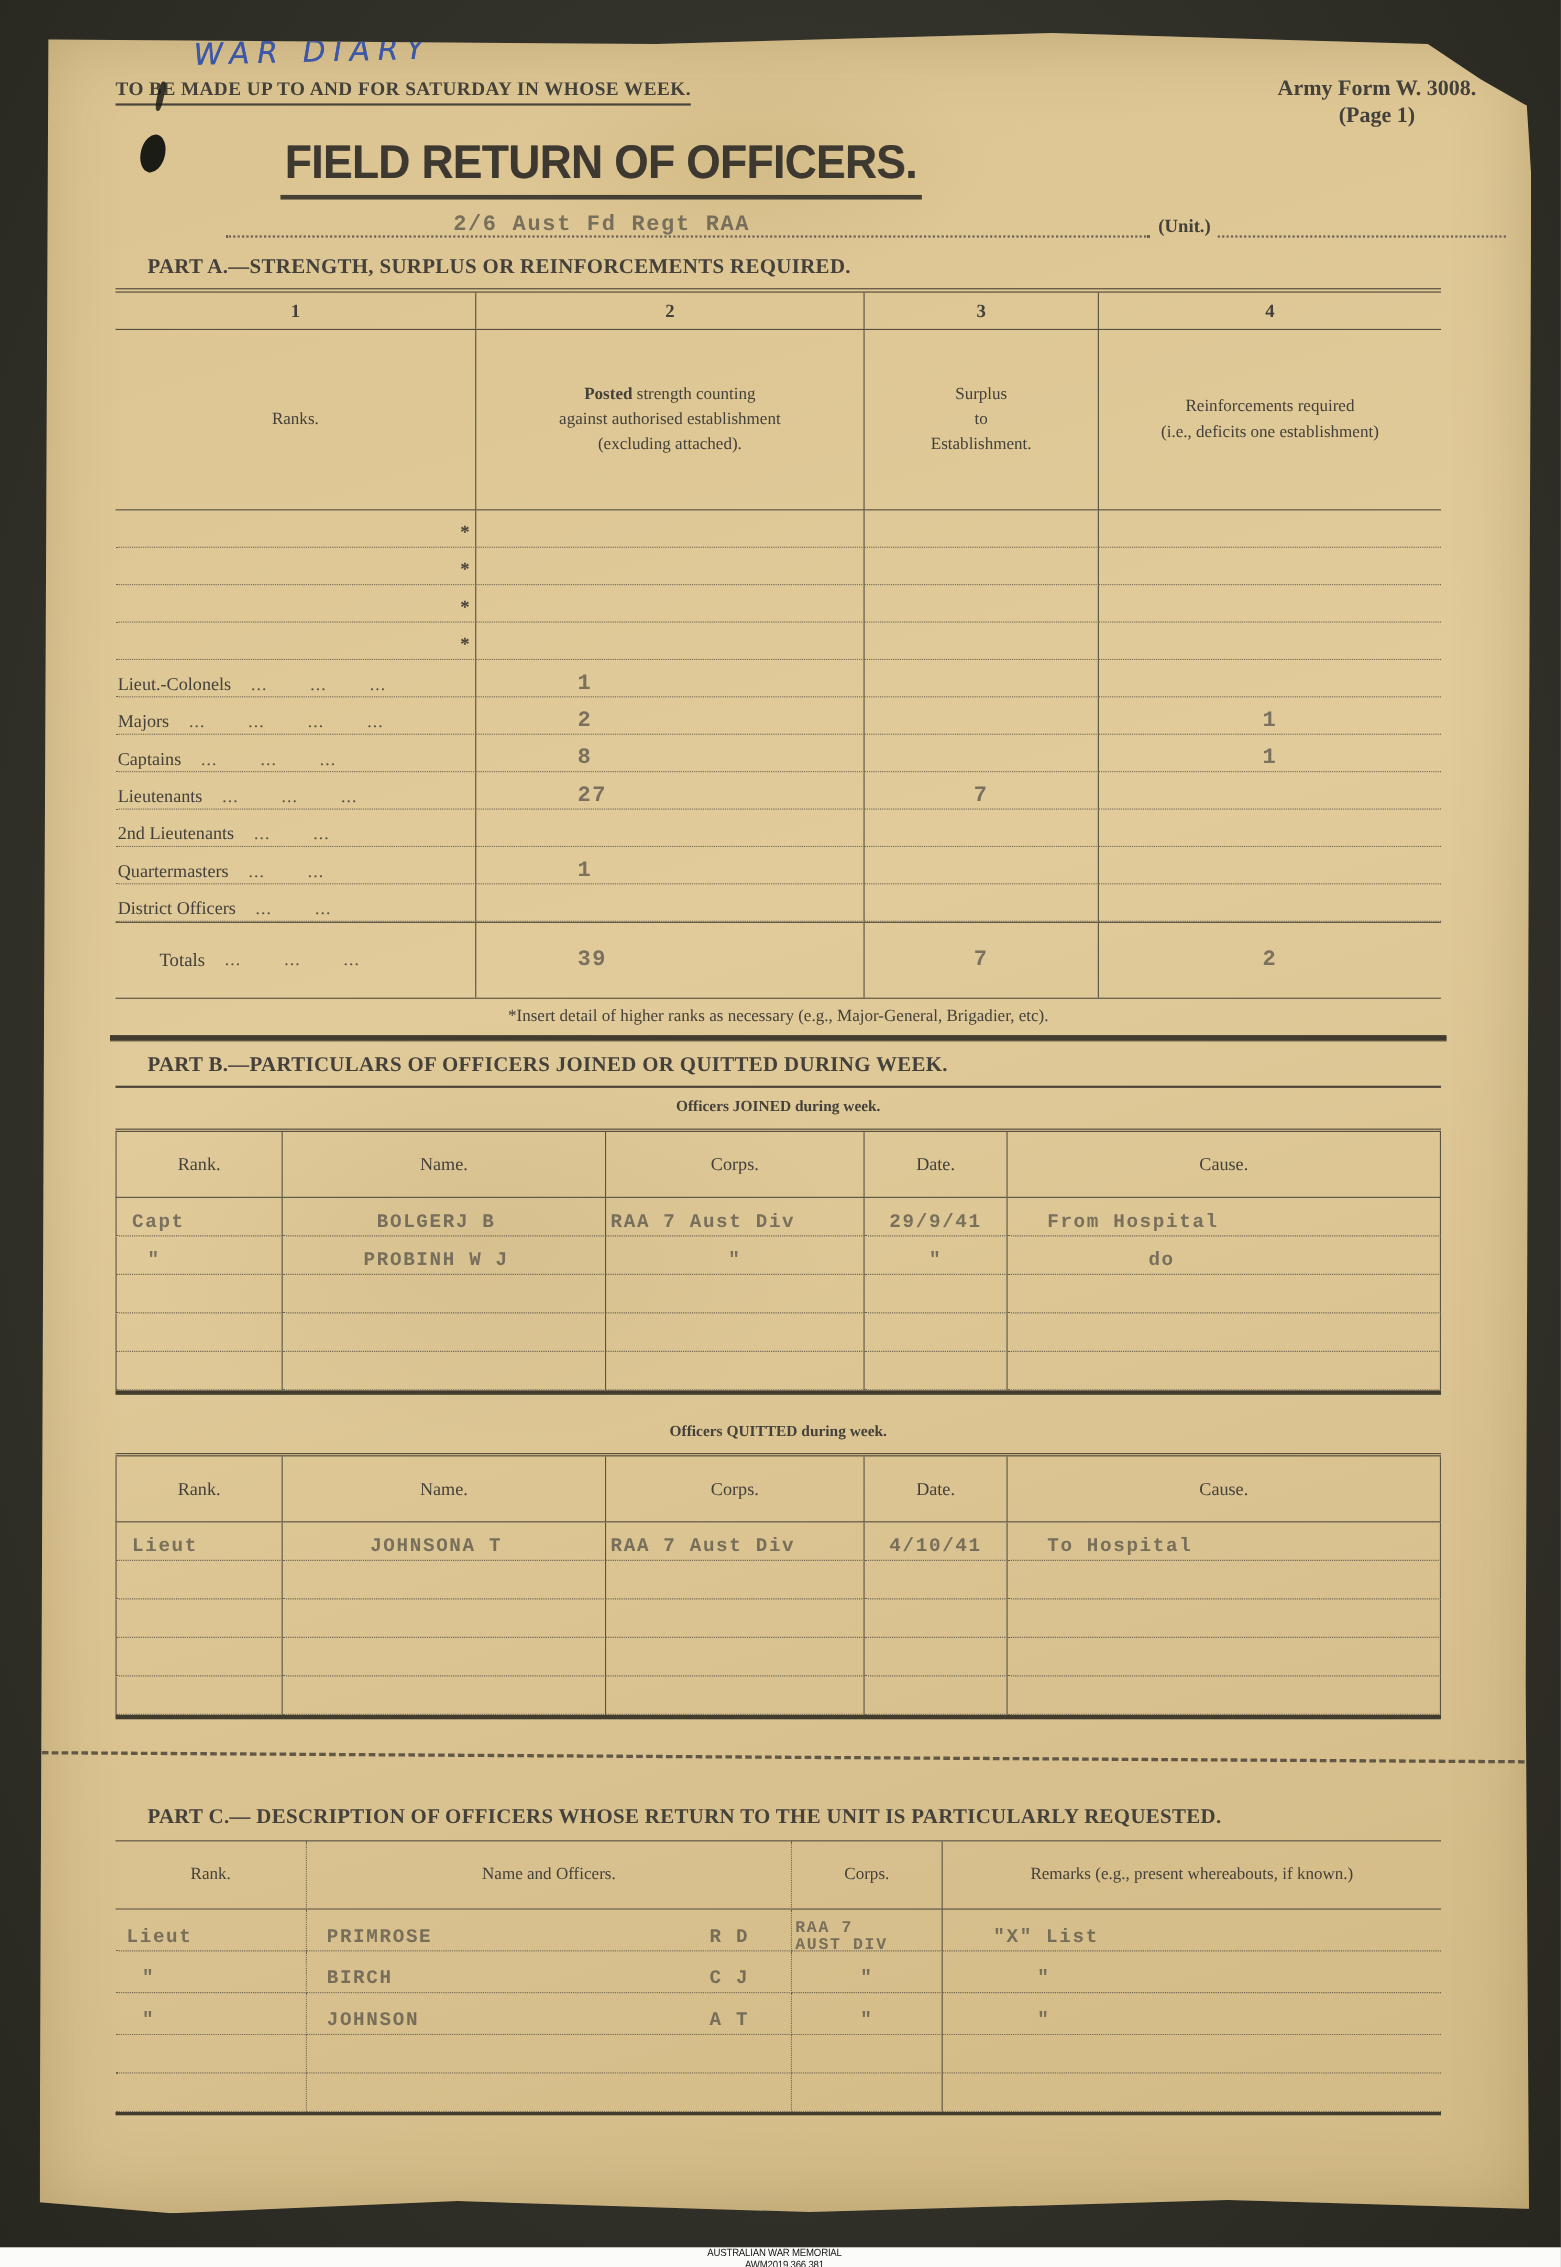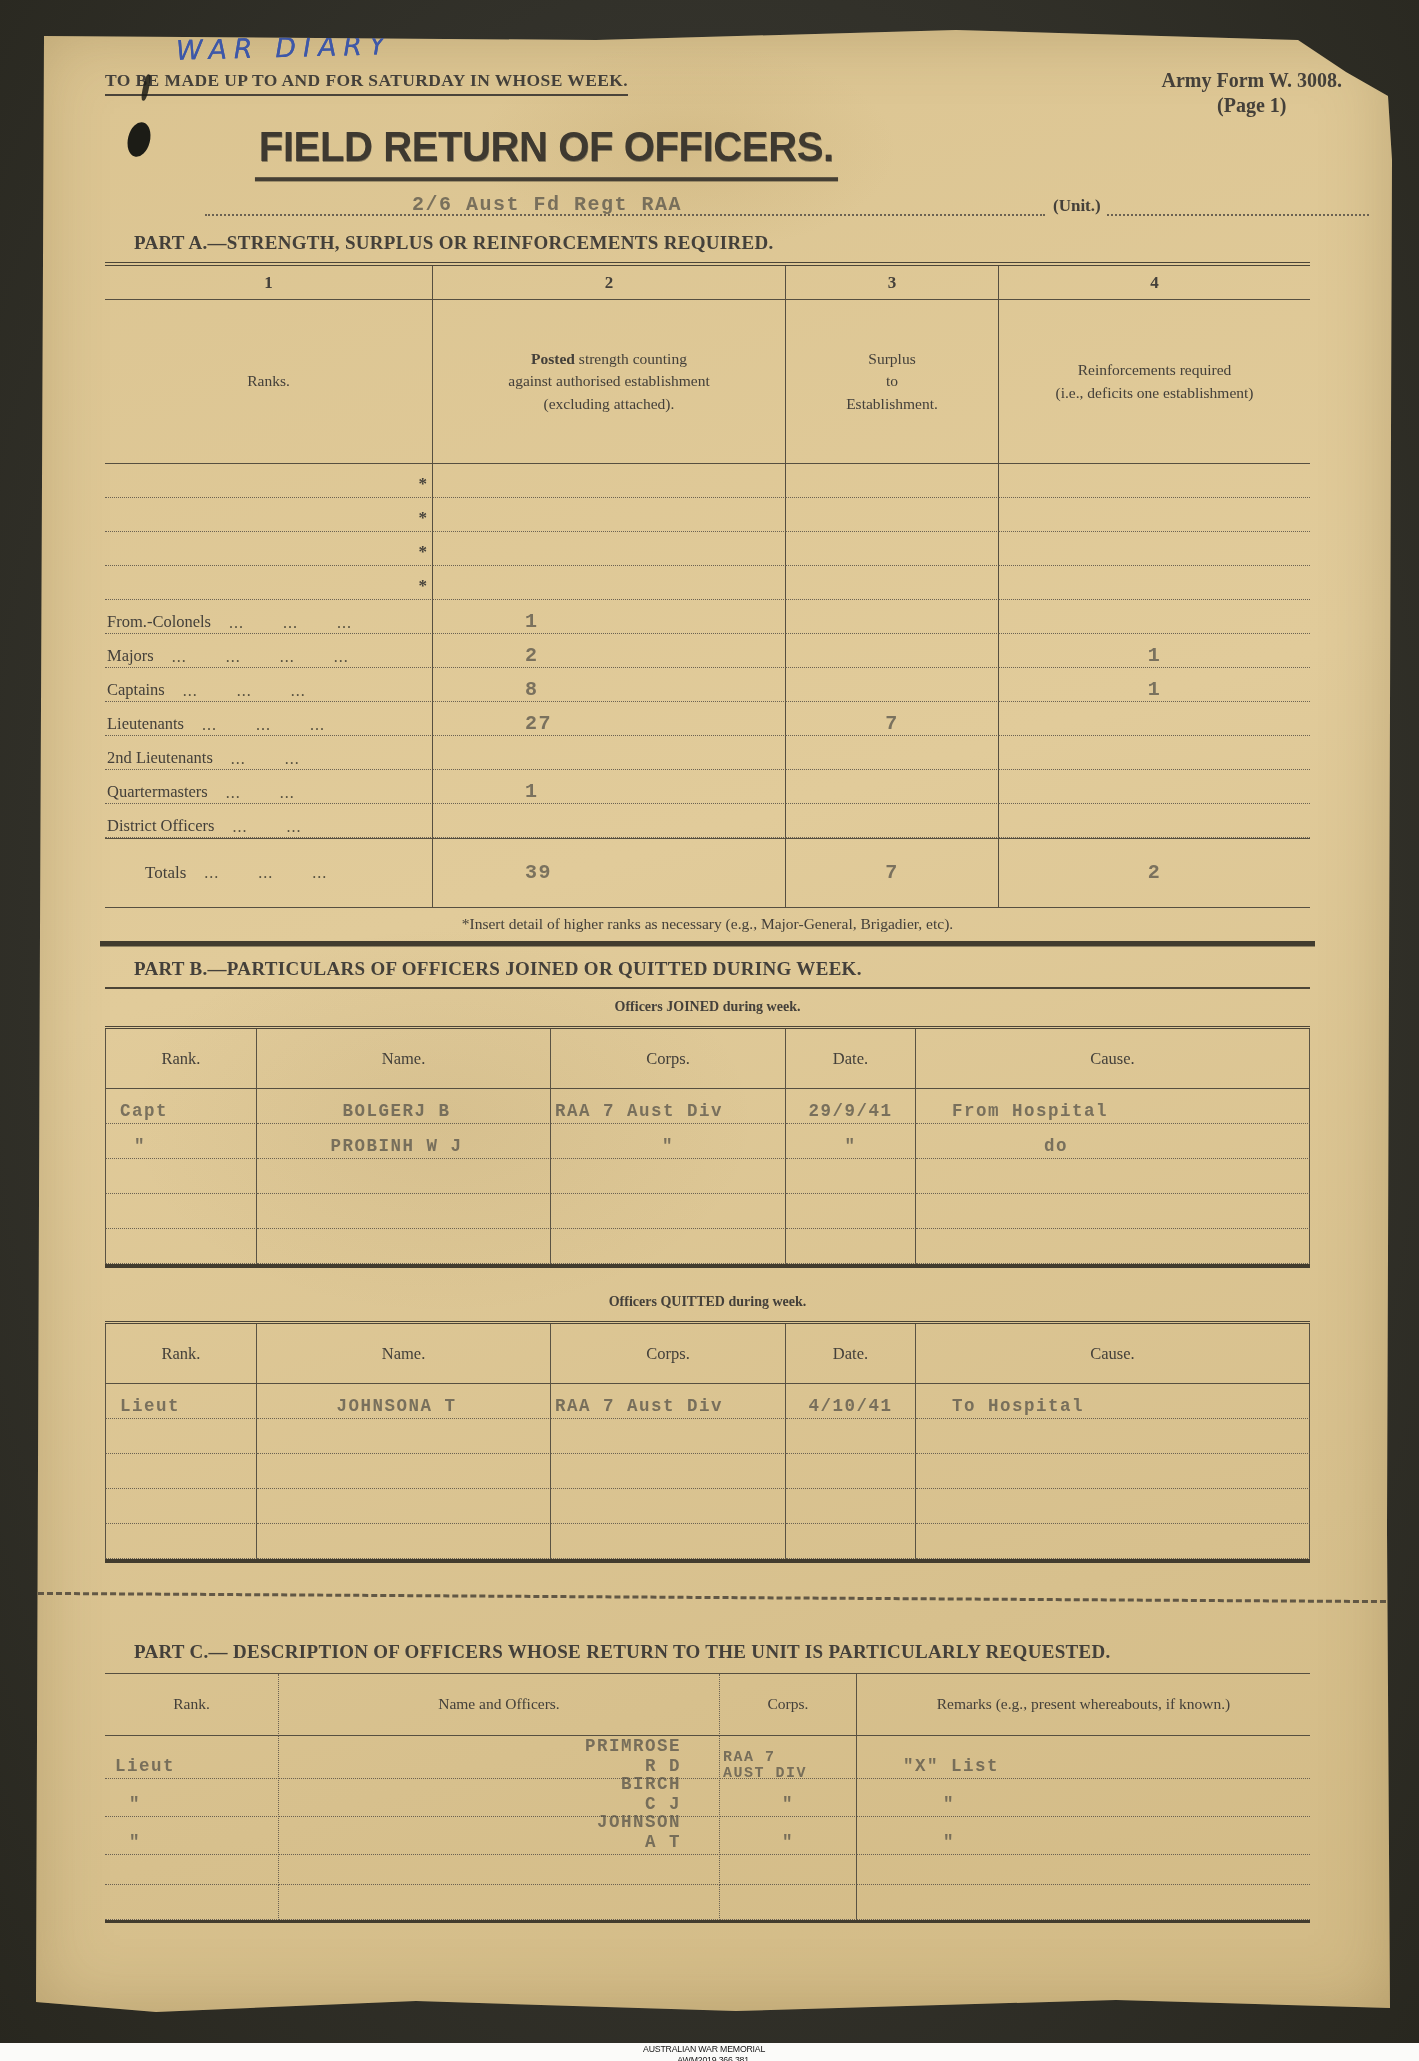--- a/index.html
+++ b/index.html
@@ -98,21 +98,21 @@
   .tableC{margin:10px 0 0 69px;width:1205px;border-top:1.5px solid #564f40;border-bottom:3.5px solid #423c2e;}
   .gridC{display:grid;grid-template-columns:174px 441px 137px 453px;}
   .gridC>.cb1{border-right:1.5px dotted #6b6252;}
   .gridC>.cb2{border-right:1.5px dotted #6b6252;}
   .gridC>.cb3{border-right:1.5px solid #5a5343;}
   .gridC>div{box-sizing:border-box;}
   .c-head{height:62px;display:flex;align-items:center;justify-content:center;text-align:center;font-size:15.5px;line-height:1.35;border-bottom:1.5px solid #564f40;padding:0 8px;}
   .cr{height:38px;}
   .cr>div{border-bottom:1.5px dotted #6b6252;display:flex;align-items:flex-end;padding-bottom:2px;font-size:17.5px;height:100%;box-sizing:border-box;}
   .c-rank{padding-left:10px;}
-  .c-name{justify-content:space-between;padding:0 38px 0 18px;flex-direction:column;}
+  .c-name{justify-content:space-between;padding:0 38px 0 18px;}
   .c-corps{padding-left:3px;font-size:15px !important;line-height:1.08;align-items:flex-end;white-space:nowrap;}
   .c-corps .two{transform:translateY(6px);}
   .c-corpsd{justify-content:center;}
   .c-remarks{padding-left:46px;}
   .crb{height:35px;}
   .crb>div{border-bottom:1.5px dotted #6b6252;height:100%;box-sizing:border-box;}
   
   .awmbar{position:absolute;left:0;bottom:0;width:1419px;height:18px;background:#fbfbf9;
     display:flex;justify-content:space-between;align-items:center;padding:0 3px;box-sizing:border-box;
     font-family:"Liberation Sans", sans-serif;font-size:9.5px;color:#151515;letter-spacing:-.2px;flex-direction:column;}
@@ -205,21 +205,21 @@
       <div>
           <span class="ast">*</span>
         </div>
       <div></div>
         <div></div>
         <div></div>
     </div>
 
     <div class="gridA ar">
       <div>
-          <span class="rk">From.-Colonels</span>
+          <span class="rk">Lieut.-Colonels</span>
           <span class="ld">... ... ...</span>
         </div>
       <div class="typed a-val a-posted">1</div>
       <div class="typed a-val a-ctr"></div>
       <div class="typed a-val a-ctr"></div>
     </div>
     <div class="gridA ar">
       <div>
           <span class="rk">Majors</span>
           <span class="ld">... ... ... ...</span>

